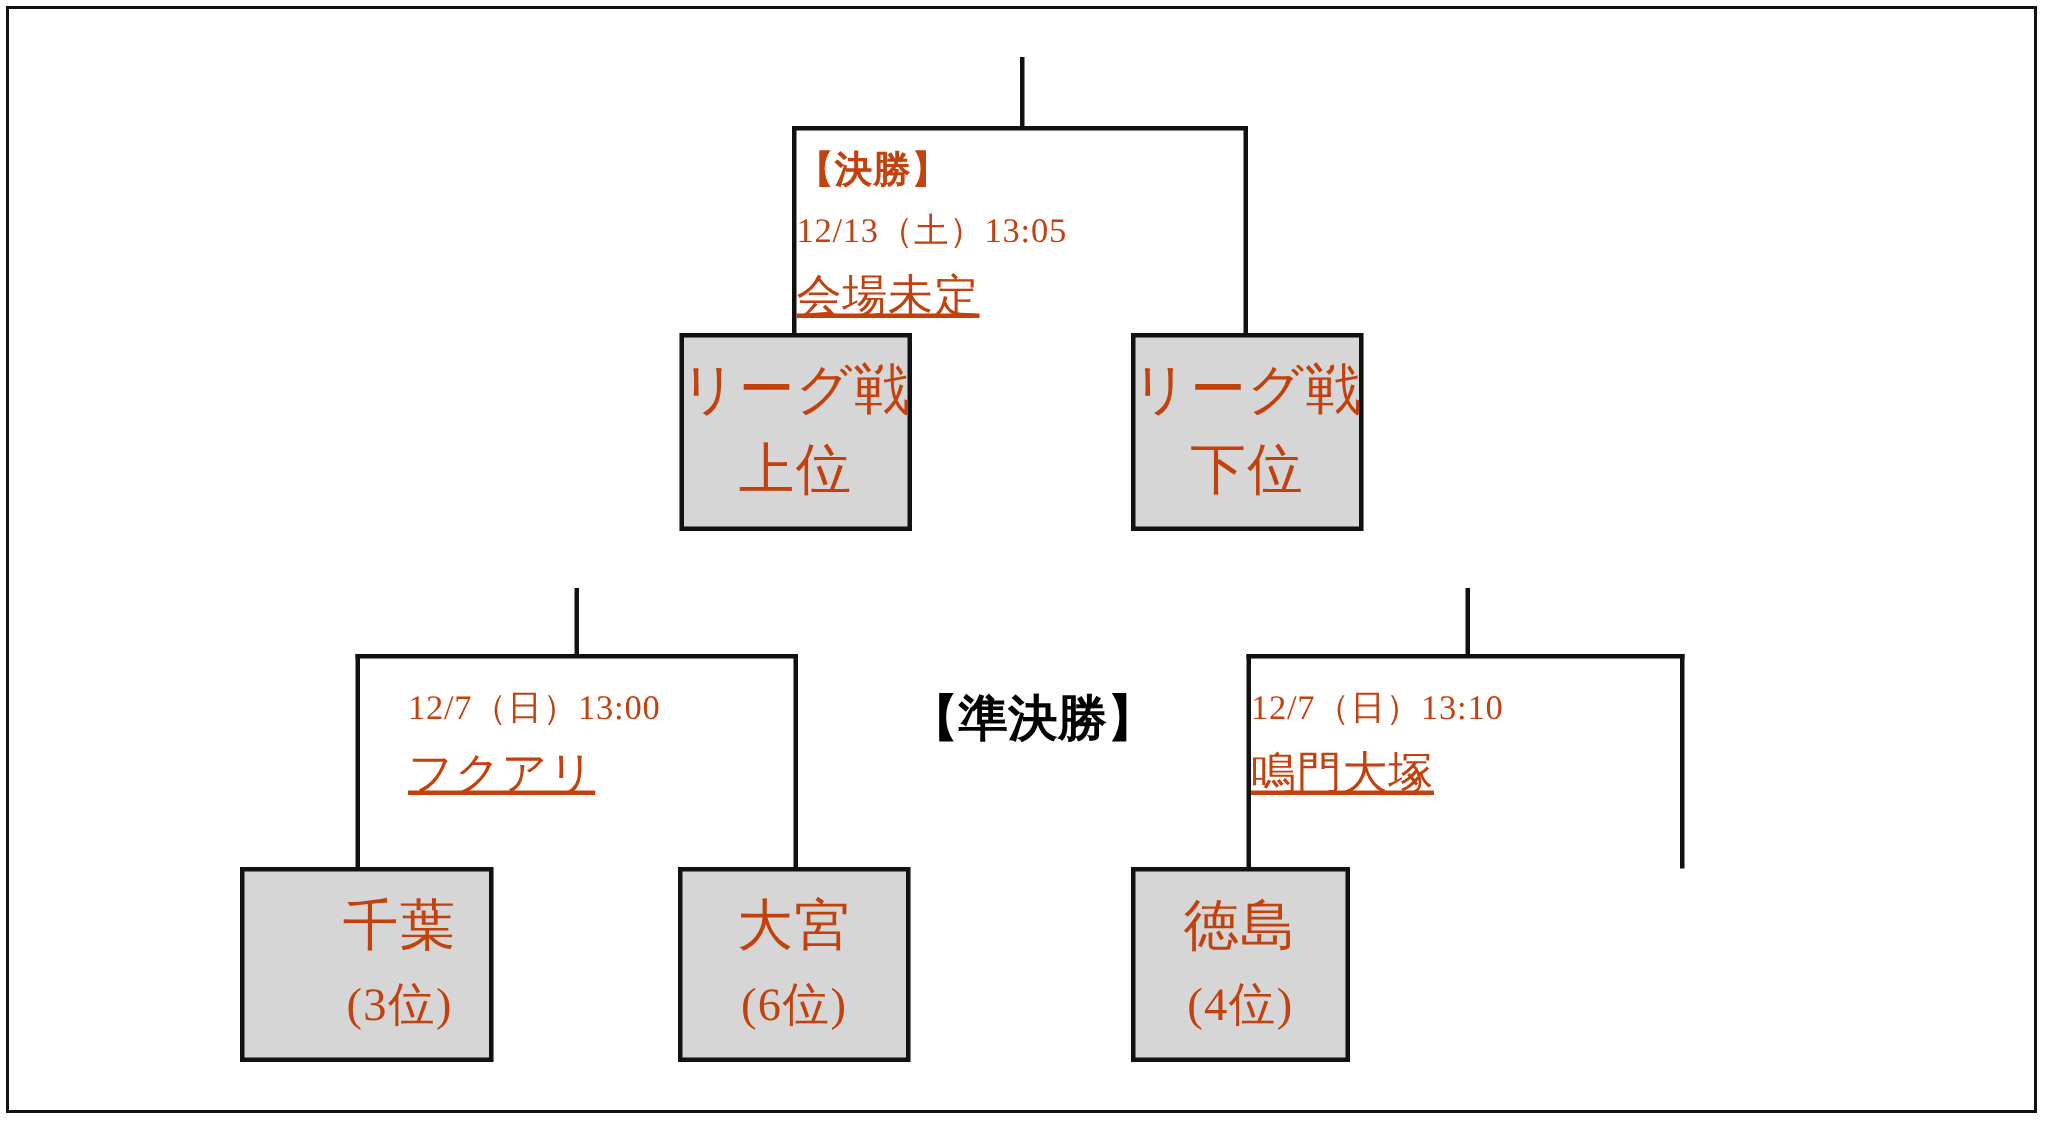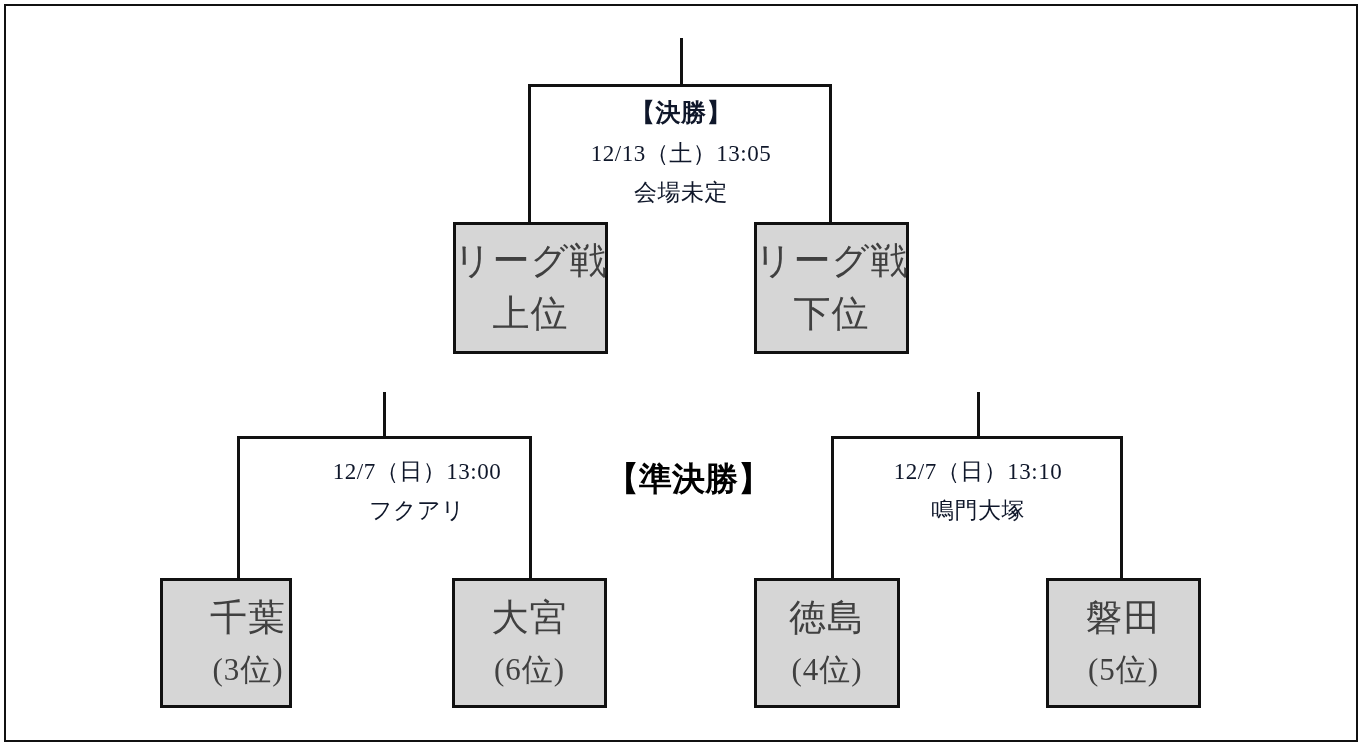--- a/index.html
+++ b/index.html
@@ -48,59 +48,59 @@
   .box {
     position: absolute;
     background: #d6d6d6;
     border: 3px solid #111111;
     box-sizing: border-box;
     display: flex;
     flex-direction: column;
     align-items: center;
     justify-content: center;
     line-height: 1.05;
-    color: #404040;
+    color: #c2410c;
   }
   .box .box-line1 {
     font-size: 37px;
     letter-spacing: 1px;
     white-space: nowrap;
   }
   .box .box-line2 {
     font-size: 37px;
     letter-spacing: 1px;
     white-space: nowrap;
     margin-top: 14px;
   }
   .box.team .box-line2 {
     font-size: 31px;
     margin-top: 16px;
   }
 
   
   .match-info {
     position: absolute;
-    text-align: center;
-    color: #0f172a;
+    color: #c2410c;
     white-space: nowrap;
   }
   .match-info .round-title {
     font-size: 25px;
     font-weight: bold;
     letter-spacing: 0.5px;
     margin-bottom: 9px;
   }
   .match-info .match-datetime {
     font-size: 23px;
     letter-spacing: 0.5px;
     margin-bottom: 8px;
   }
   .match-info .match-venue {
-    font-size: 23px;
+    font-size: 30px;
     letter-spacing: 0.5px;
+    text-decoration: underline;
   }
 
   
   .round-label {
     position: absolute;
     font-size: 33px;
     font-weight: bold;
     color: #000000;
     white-space: nowrap;
     text-align: right;
@@ -145,21 +145,21 @@
 
   <div class="line-v" style="left:237px; top:436px; height:143px;"></div>
 
   <div class="line-v" style="left:529px; top:436px; height:143px;"></div>
 
   <div class="match-info" style="left:240px; top:456px; width:290px;margin-left:32px;">
     <div class="match-datetime">12/7（日）13:00</div>
     <div class="match-venue">フクアリ</div>
   </div>
 
-  <div class="box team" style="left:160px; top:578px; width:132px; height:130px;padding-left:44px;">
+  <div class="box team" style="left:160px; top:578px; width:169px; height:130px;padding-left:44px;">
     <span class="box-line1">千葉</span>
     <span class="box-line2">(3位)</span>
   </div>
 
   <div class="box team" style="left:452px; top:578px; width:155px; height:130px;justify-content:center;">
     <span class="box-line1">大宮</span>
     <span class="box-line2">(6位)</span>
   </div>
 
   <div class="line-v" style="left:977px; top:392px; height:46px;"></div>
@@ -170,18 +170,14 @@
   <div class="match-info" style="left:834px; top:456px; width:288px;">
     <div class="match-datetime">12/7（日）13:10</div>
     <div class="match-venue">鳴門大塚</div>
   </div>
 
   <div class="box team" style="left:754px; top:578px; width:146px; height:130px;">
     <span class="box-line1">徳島</span>
     <span class="box-line2">(4位)</span>
   </div>
 
-  <div class="box team" style="left:1046px; top:578px; width:155px; height:130px;">
-    <span class="box-line1">磐田</span>
-    <span class="box-line2">(5位)</span>
-  </div>
 
 </div>
 
 </body></html>

